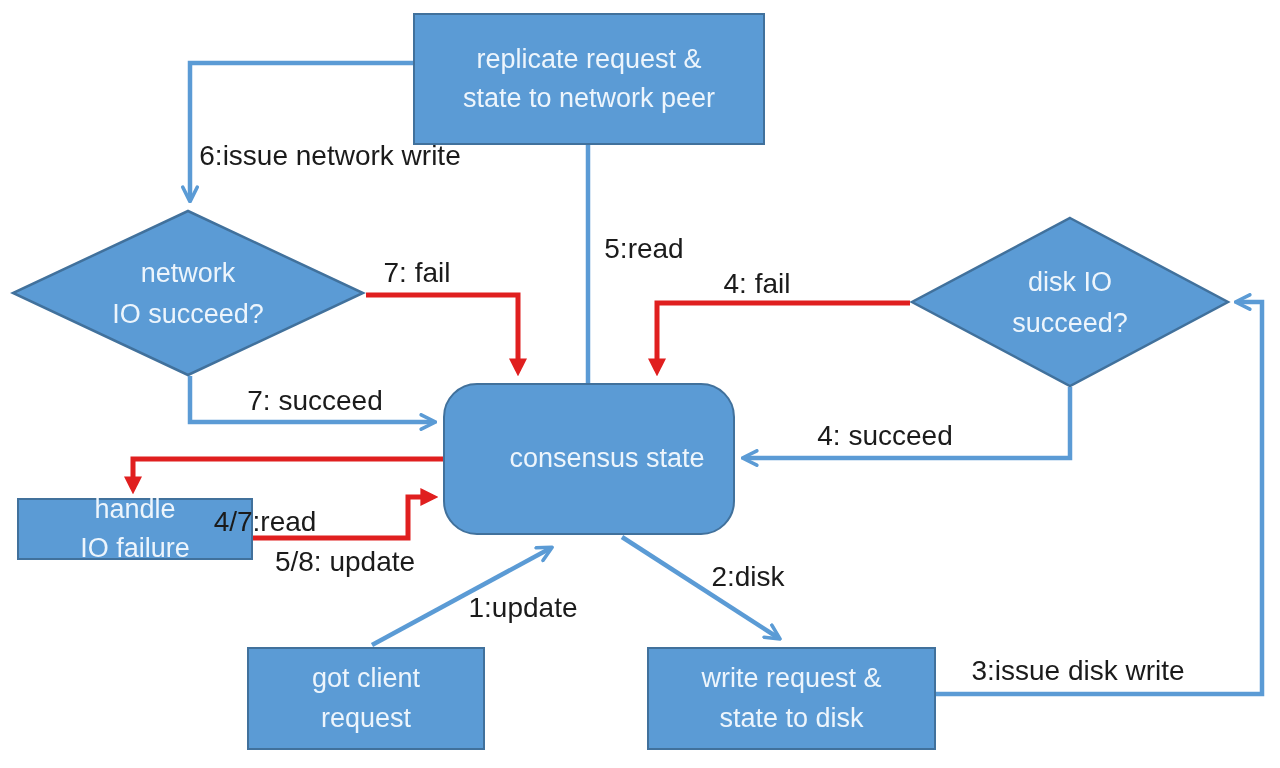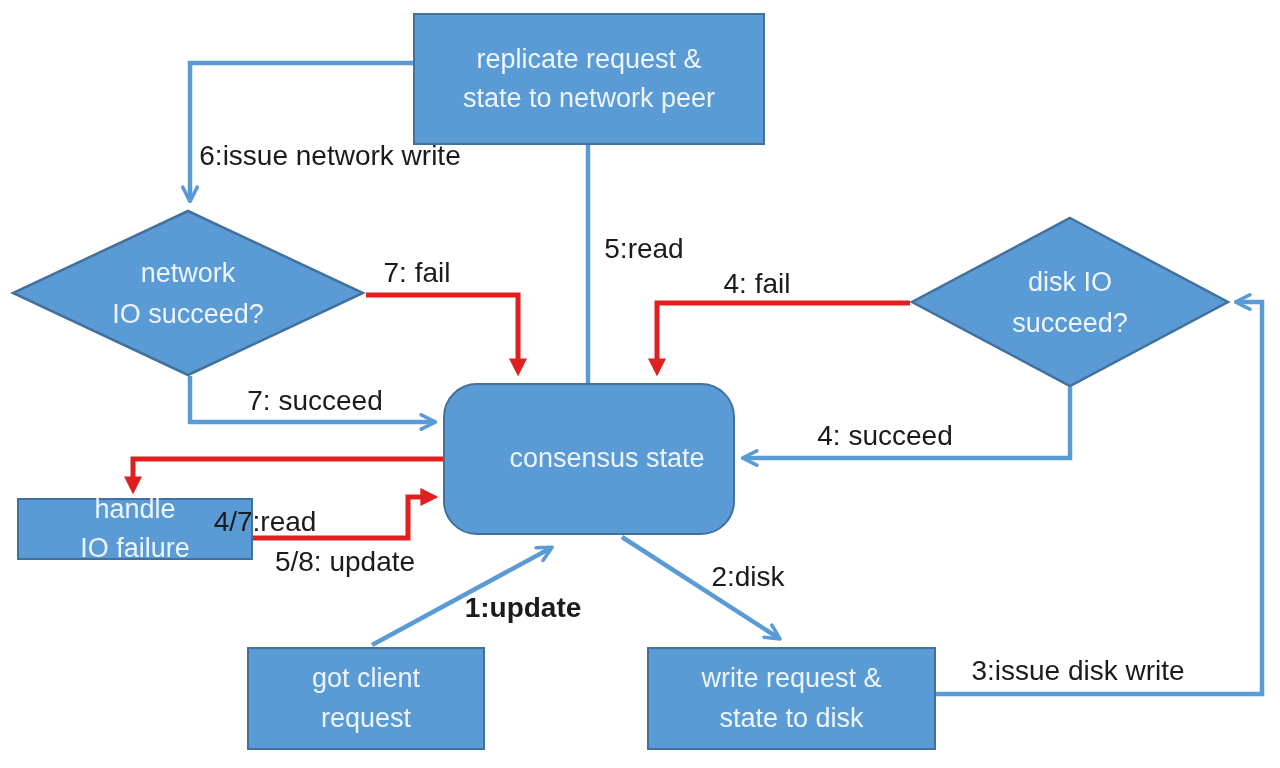--- a/index.html
+++ b/index.html
@@ -105,17 +105,17 @@
 succeed?</div>
 
   <div class="edge-label" style="left:330px; top:156px;">6:issue network write</div>
   <div class="edge-label" style="left:644px; top:204px;margin-top:45px;">5:read</div>
   <div class="edge-label" style="left:417px; top:273px;">7: fail</div>
   <div class="edge-label" style="left:757px; top:284px;">4: fail</div>
   <div class="edge-label" style="left:315px; top:401px;">7: succeed</div>
   <div class="edge-label" style="left:885px; top:436px;">4: succeed</div>
   <div class="edge-label" style="left:265px; top:480px;margin-top:42px;">4/7:read</div>
   <div class="edge-label" style="left:345px; top:562px;">5/8: update</div>
-  <div class="edge-label" style="left:523px; top:608px;font-weight:bold;">1:update</div>
+  <div class="edge-label" style="left:523px; top:608px;">1:update</div>
   <div class="edge-label" style="left:748px; top:577px;">2:disk</div>
   <div class="edge-label" style="left:1078px; top:671px;">3:issue disk write</div>
 
 </div>
 
 </body></html>

